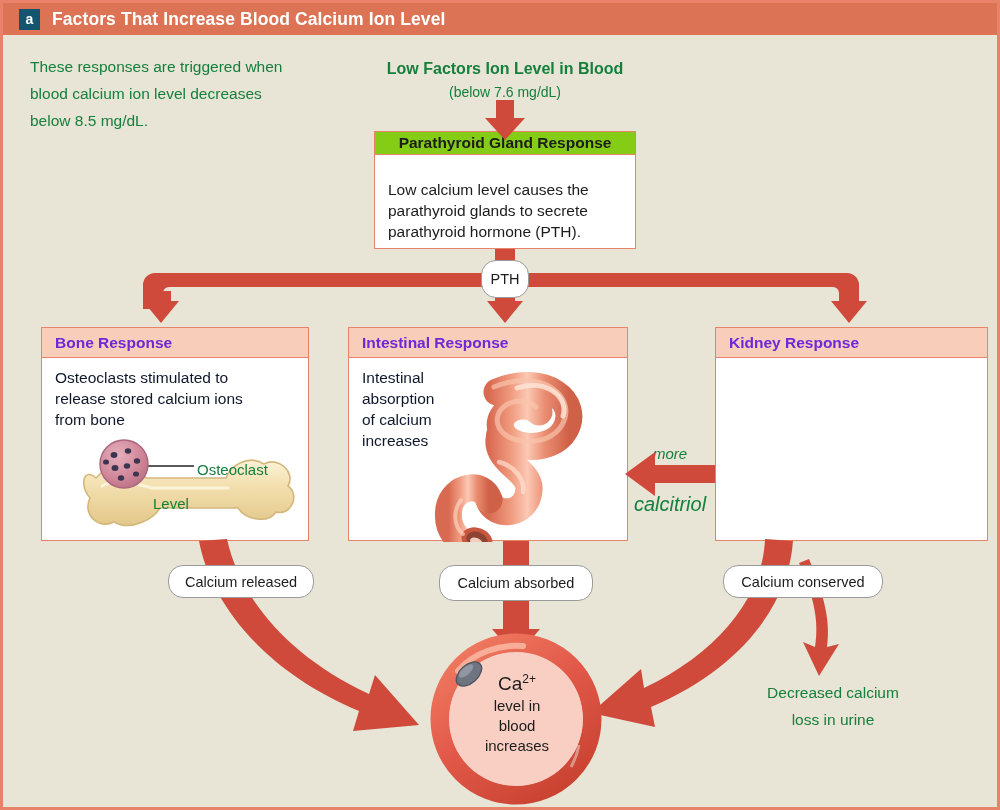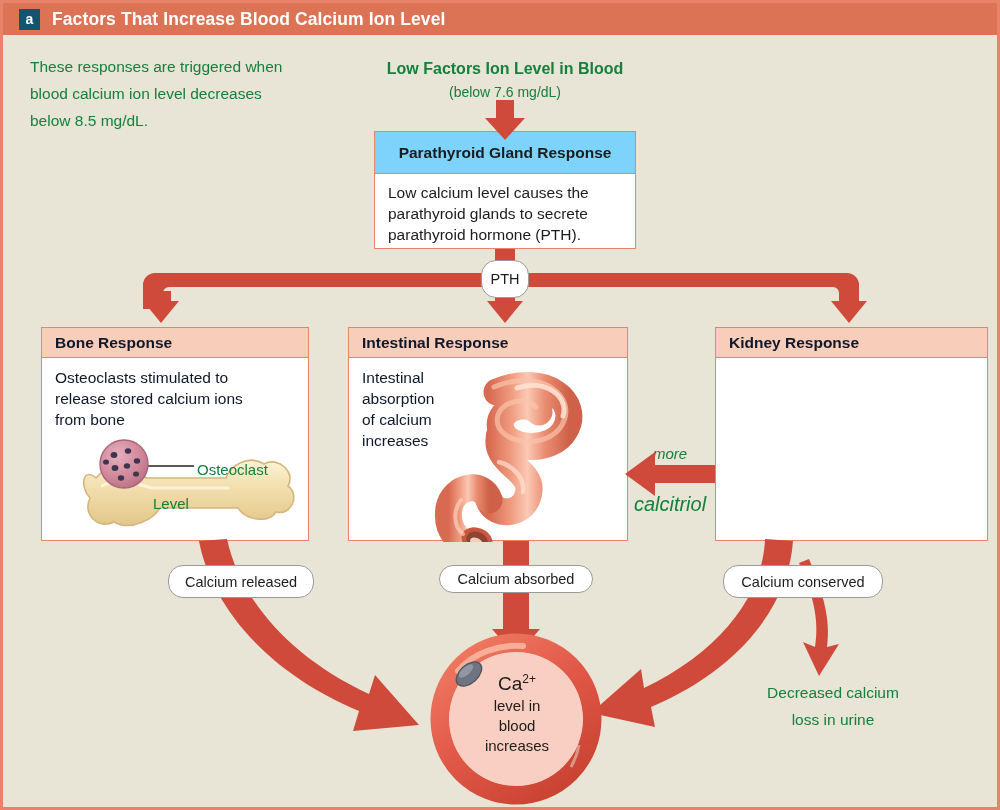--- a/index.html
+++ b/index.html
@@ -49,41 +49,41 @@
     background:#ffffff;
     border:1.5px solid #e8836a;
     box-sizing:border-box;
   }
   .panel-head{
     background:#f8cebb;
     border-bottom:1.5px solid #e8836a;
     height:30px;
     display:flex;align-items:center;
     padding-left:13px;
-    font-size:15.5px;font-weight:bold;color:#0f172a;
+    font-size:15.5px;font-weight:bold;color:#6d28d9;
     box-sizing:border-box;
   }
   .panel-body{position:relative;height:calc(100% - 30px);}
   .panel-text{
     position:absolute;left:13px;top:9px;
     font-size:15.5px;line-height:21px;color:#0f172a;white-space:pre-line;
   }
 
   
   #parathyroid{
     position:absolute;left:371px;top:128px;width:262px;height:118px;
     background:#ffffff;border:1.5px solid #e8836a;box-sizing:border-box;
   }
   #parathyroid .ph{
-    background:#7dd3fc;border-bottom:1.5px solid #e8836a;height:42px;
+    background:#84cc16;border-bottom:1.5px solid #e8836a;height:23px;
     display:flex;align-items:center;justify-content:center;
     font-size:15.5px;font-weight:bold;color:#1c1c1c;box-sizing:border-box;
   }
   #parathyroid .pb{
-    padding:8px 12px 0 13px;font-size:15.5px;line-height:21px;color:#1c1c1c;white-space:pre-line;
+    padding:24px 12px 0 13px;font-size:15.5px;line-height:21px;color:#1c1c1c;white-space:pre-line;
   }
 
   
   .cap{
     position:absolute;
     background:#ffffff;
     border:1px solid #9a9a9a;
     border-radius:15px;
     font-size:14.5px;color:#1c1c1c;
     display:flex;align-items:center;justify-content:center;
@@ -300,21 +300,21 @@
   <div class="panel" style="left:712px;top:324px;width:273px;height:214px;">
     <div class="panel-head">Kidney Response</div>
   </div>
 
   <div class="txt ital ctr" style="left:625px;top:437px;width:84px;font-size:15px;">more</div>
   <div class="txt ital ctr" style="left:618px;top:488px;width:98px;font-size:20px;">calcitriol</div>
 
   <div class="cap" style="left:165px;top:562px;width:146px;height:33px;">
     <span>Calcium released</span>
   </div>
-  <div class="cap" style="left:436px;top:562px;width:154px;height:28px;text-align:right;">
+  <div class="cap" style="left:436px;top:562px;width:154px;height:36px;text-align:right;">
     <span>Calcium absorbed</span>
   </div>
   <div class="cap" style="left:720px;top:562px;width:160px;height:33px;">
     <span>Calcium conserved</span>
   </div>
 
   <div class="txt ctr" style="left:740px;top:676px;width:180px;">Decreased calcium
 loss in urine</div>
 
   <svg class="layer art" viewBox="0 0 1000 810">

